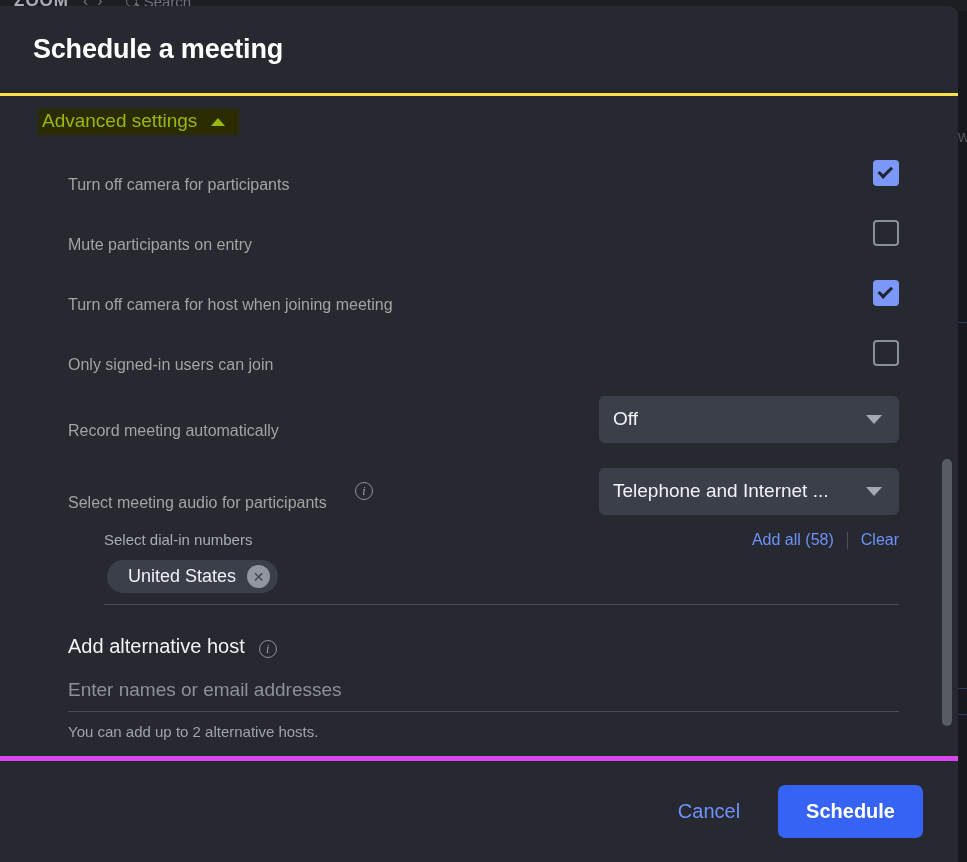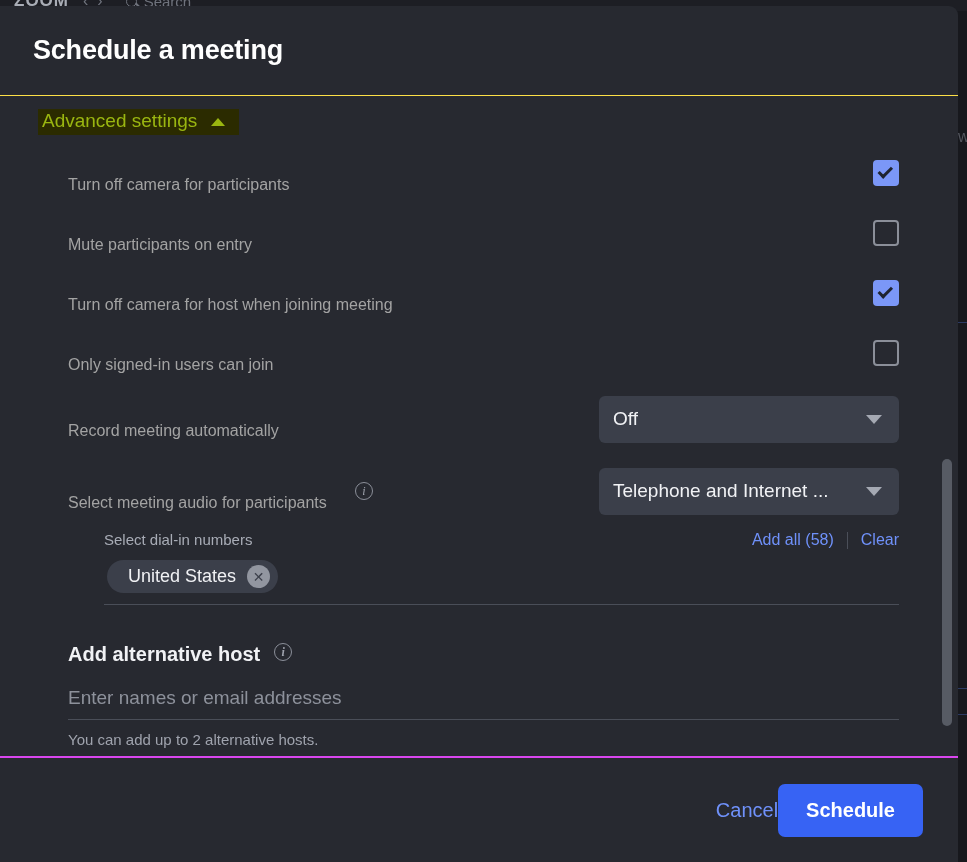--- a/index.html
+++ b/index.html
@@ -88,21 +88,21 @@
     flex-direction: column;
     overflow: hidden;
   }
 
   #modal-header {
     height: 90px;
     flex: 0 0 90px;
     display: flex;
     align-items: center;
     padding-left: 33px;
-    border-bottom: 1px solid #fde047;
+    border-bottom: 3px solid #fde047;
   }
   #modal-title {
     color: #ffffff;
     font-size: 27px;
     font-weight: bold;
     letter-spacing: -0.2px;
   }
 
   #modal-body {
     flex: 1 1 auto;
@@ -277,26 +277,25 @@
     justify-content: center;
     line-height: 1;
   }
 
   
   #althost-block {
     padding: 30px 59px 0 68px;
   }
   #althost-title {
     display: flex;
-    align-items: flex-start;
+    align-items: flex-end;
     gap: 14px;
     color: #f1f2f5;
     font-size: 20px;
-    font-weight: bold;
-    margin-top: 8px;
+    font-weight: normal;
   }
   #althost-input {
     margin-top: 21px;
     border: none;
     border-bottom: 1px solid #4a4e58;
     background: transparent;
     width: 100%;
     color: #eceef2;
     font-size: 19px;
     font-family: "Liberation Sans", sans-serif;
@@ -324,24 +323,25 @@
     top: 363px;
     width: 10px;
     height: 267px;
     background: #575b64;
     border-radius: 6px;
   }
 
   
   #modal-footer {
     flex: 0 0 106px;
-    border-top: 2px solid #d946ef;
+    border-top: 5px solid #d946ef;
     display: flex;
     align-items: center;
     justify-content: flex-end;
+    gap: 38px;
     padding-right: 35px;
   }
   #cancel-button {
     background: none;
     border: none;
     color: #6f91fa;
     font-size: 20px;
     font-family: "Liberation Sans", sans-serif;
     cursor: pointer;
   }

